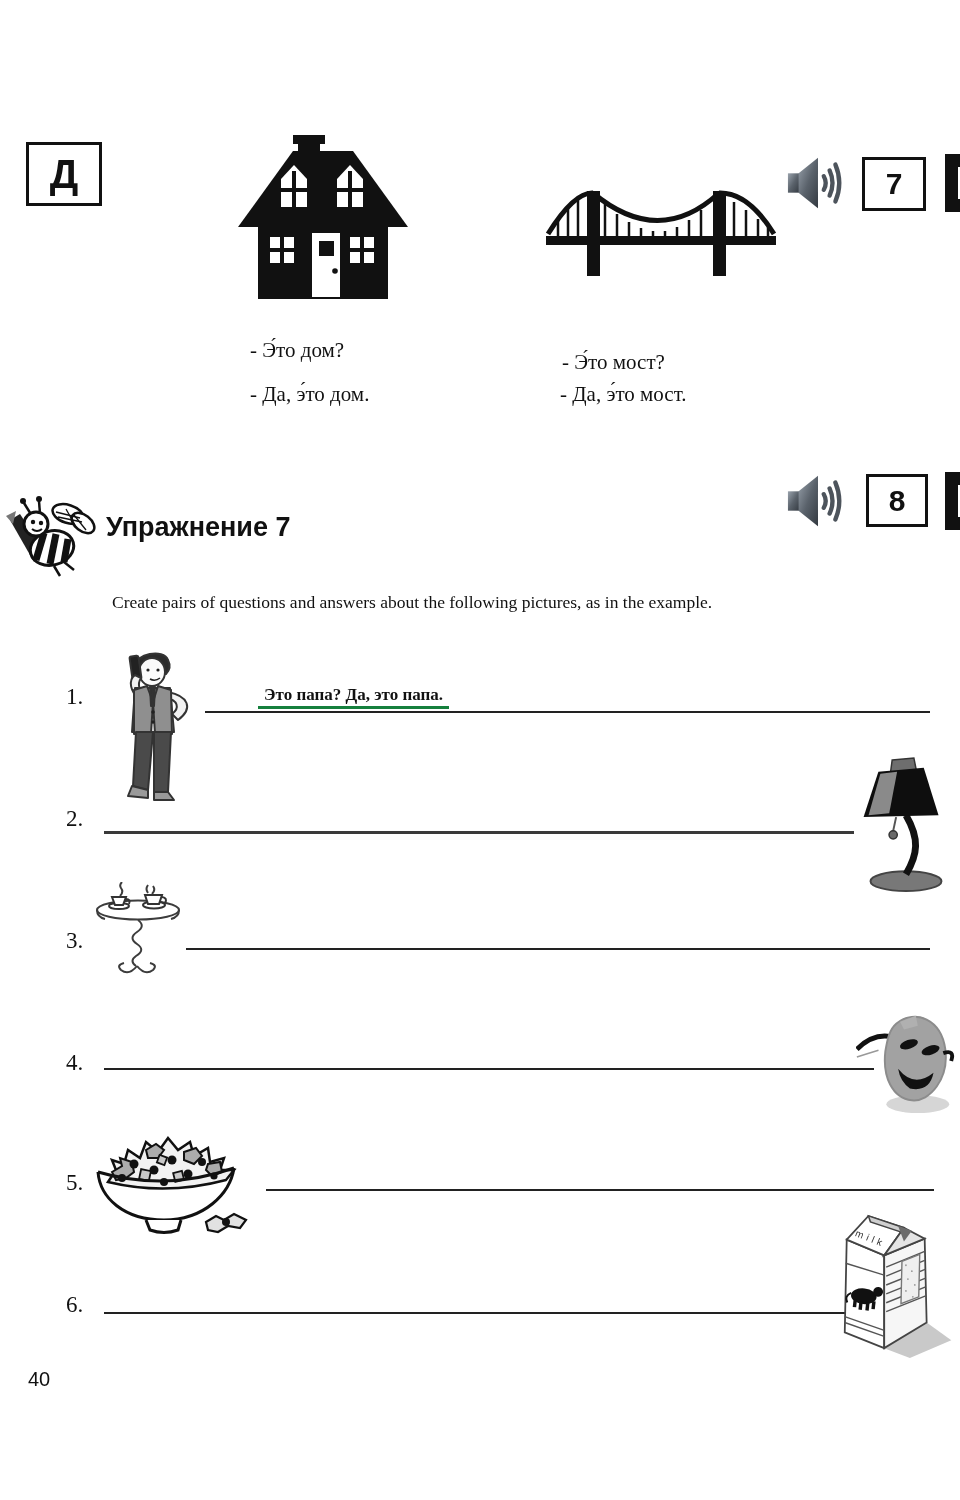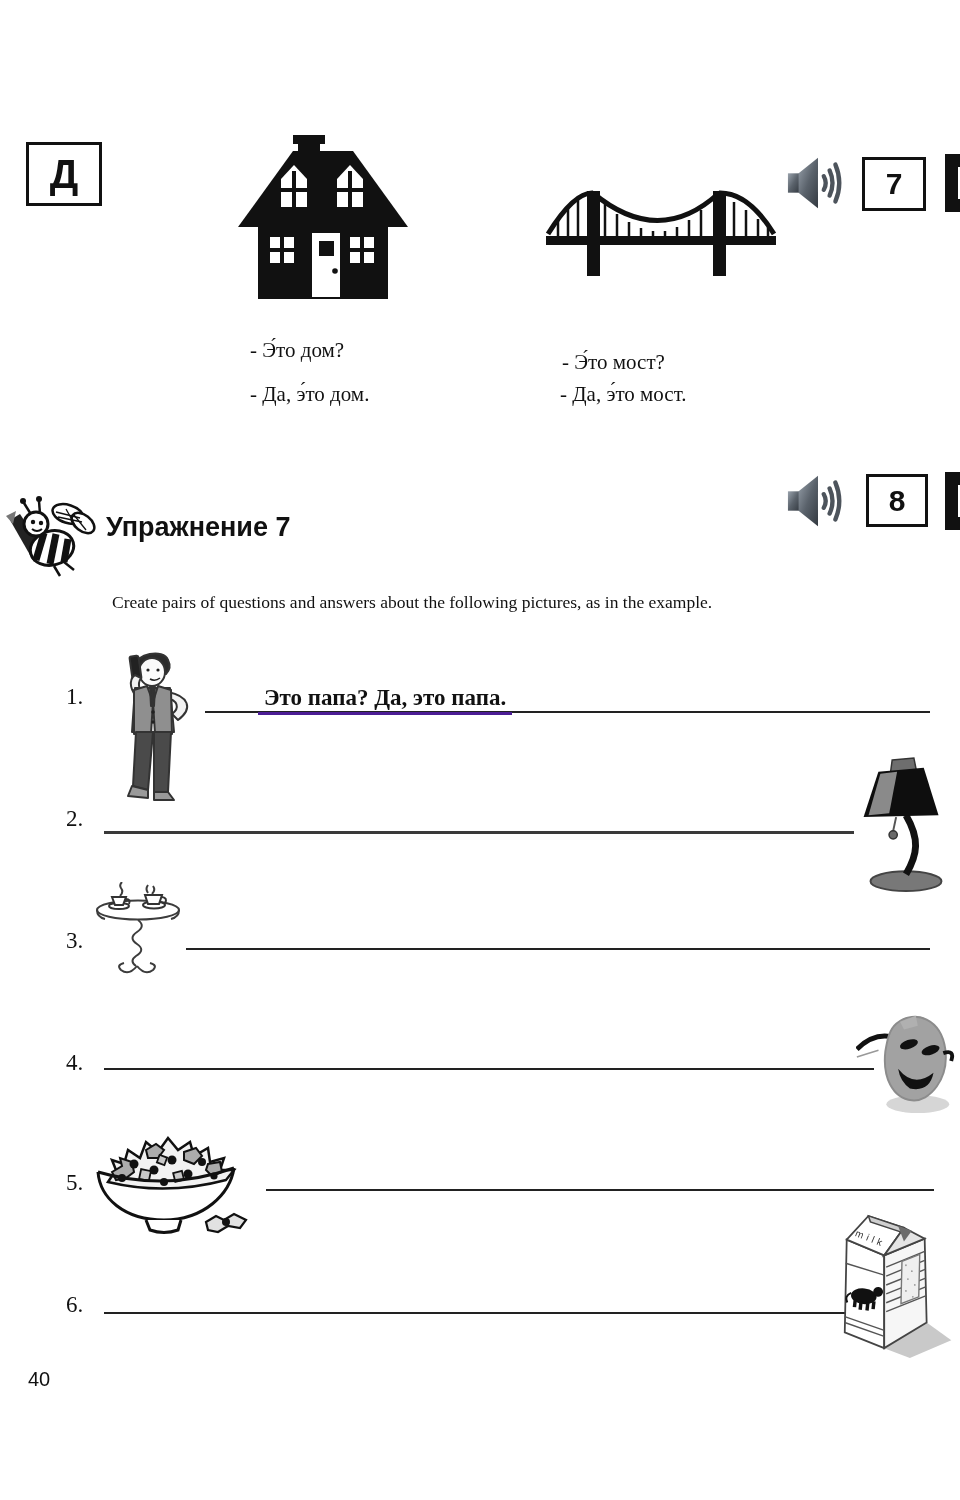--- a/index.html
+++ b/index.html
@@ -9,21 +9,21 @@
   .letter-box{border:3px solid #111;background:#fff;display:flex;align-items:center;justify-content:center;
         font-weight:bold;font-size:40px;font-family:"Liberation Sans", sans-serif;}
   .track-box{border:3px solid #111;background:#fff;display:flex;align-items:center;justify-content:center;
         font-weight:bold;font-size:30px;font-family:"Liberation Sans", sans-serif;}
   .dialog{font-size:21px;line-height:1.0;white-space:nowrap;}
   .title{font-family:"Liberation Sans", sans-serif;font-weight:bold;font-size:27px;white-space:nowrap;}
   .instruction{font-size:17.5px;white-space:nowrap;}
   .row-num{font-size:23px;white-space:nowrap;}
   .answer-line{border-bottom:2px solid #222;height:0;}
   .answer-line.thick{border-bottom-width:3px;border-bottom-color:#3a3a3a;}
-  .example-answer{font-weight:bold;font-size:23px;white-space:nowrap;border-bottom:3px solid #4c1d95;
+  .example-answer{font-weight:bold;font-size:17px;white-space:nowrap;border-bottom:3px solid #15803d;
         padding:0 6px 1px 6px;}
   .page-num{font-family:"Liberation Sans", sans-serif;font-size:20px;}
   .clip15{width:15px;height:58px;overflow:hidden;}
   svg{display:block;}
 </style>
 </head>
 <body>
 
 <div class="page">
 

